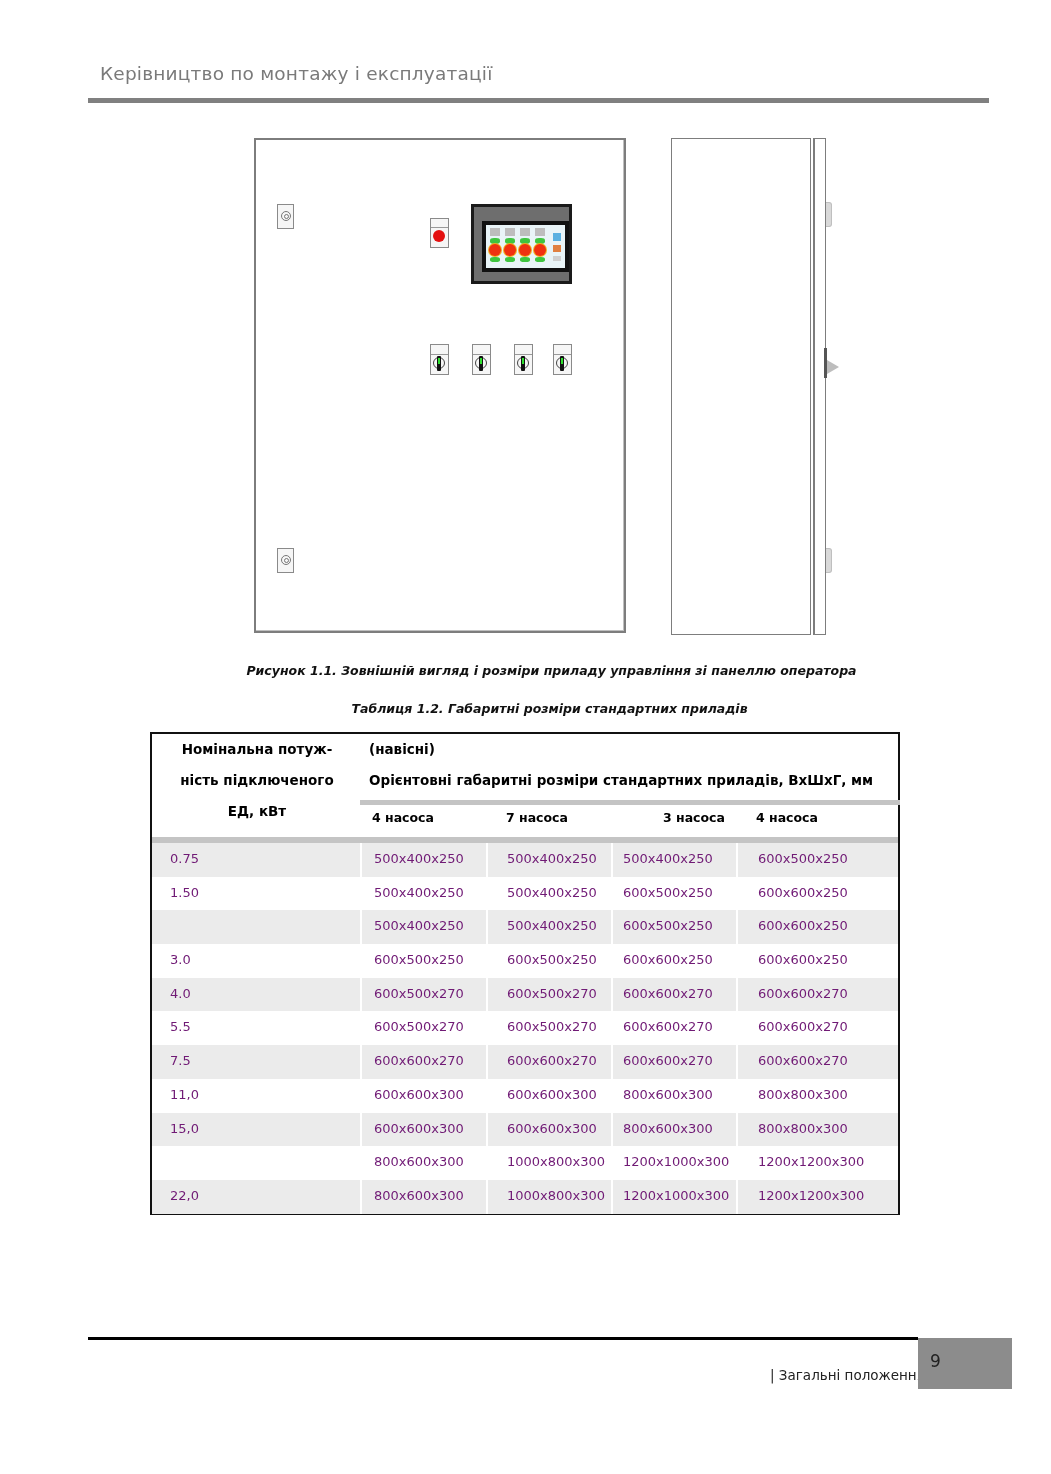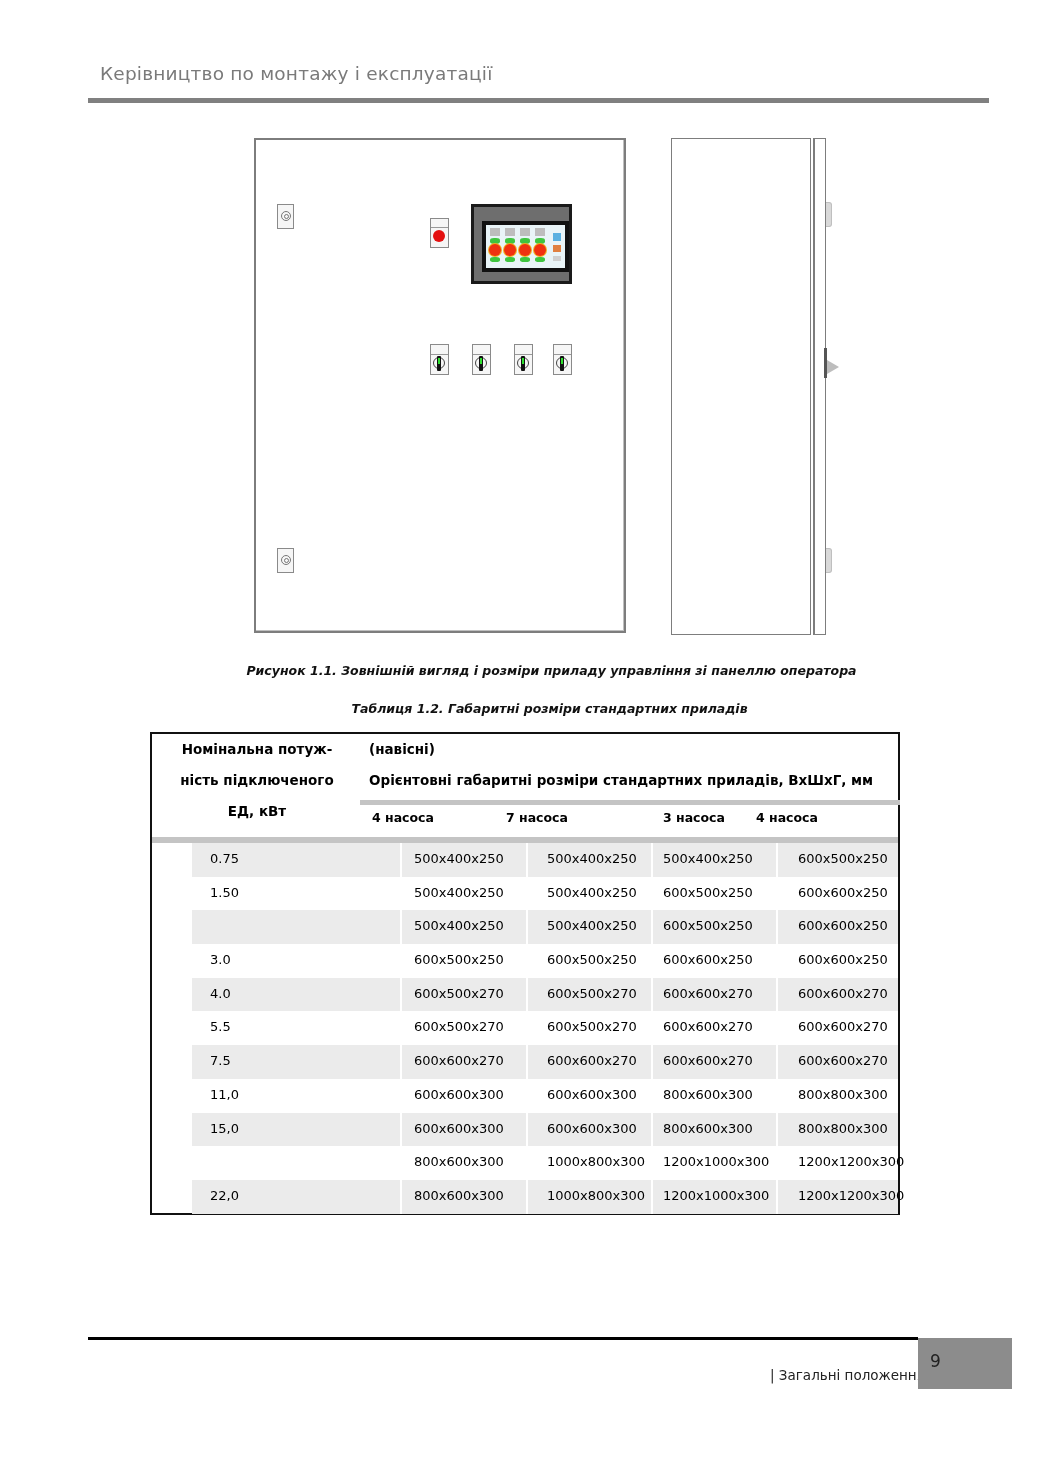--- a/index.html
+++ b/index.html
@@ -49,21 +49,21 @@
 
     
     .tbl { position: absolute; left: 150px; top: 732px; width: 750px; height: 483px; border: 2px solid #111; box-sizing: border-box; background: #fff; }
     .th-left { position: absolute; left: 0; top: 0; width: 210px; height: 105px; text-align: center; font-weight: bold; font-size: 13.5px; line-height: 31px; padding-top: 0px; }
     .th-left span { display: block; }
     .th-right { position: absolute; left: 217px; top: 0; width: 530px; height: 66px; font-weight: bold; font-size: 13.5px; line-height: 31px; padding-top: 0; }
     .th-grayline { position: absolute; left: 208px; top: 66px; width: 540px; height: 5px; background: #c4c4c4; }
     .th-sub { position: absolute; top: 76px; font-weight: bold; font-size: 12.5px; }
     .th-body-sep { position: absolute; left: 0; top: 103px; width: 746px; height: 6px; background: #c4c4c4; }
     .rows { position: absolute; left: 0; top: 109px; width: 746px; }
-    .row { position: relative; height: 33.7px; font-size: 13px; color: #000000; margin-left: 40px; }
+    .row { position: relative; height: 33.7px; font-size: 13px; color: #701a75; }
     .row.alt { background: #ebebeb; }
     .row .c { position: absolute; top: 0; height: 100%; line-height: 31px; border-left: 2px solid #fff; box-sizing: border-box; }
     .row .c0 { left: 0; width: 208px; padding-left: 18px; border-left: none; }
     .row .c1 { left: 208px; width: 126px; padding-left: 12px; }
     .row .c2 { left: 334px; width: 125px; padding-left: 19px; }
     .row .c3 { left: 459px; width: 125px; padding-left: 10px; }
     .row .c4 { left: 584px; width: 162px; padding-left: 20px; }
 
     .ftr-rule { position: absolute; left: 88px; top: 1337px; width: 830px; height: 3px; background: #000; }
     .ftr-section { position: absolute; left: 770px; top: 1367px; font-size: 13.5px; color: #222; }

